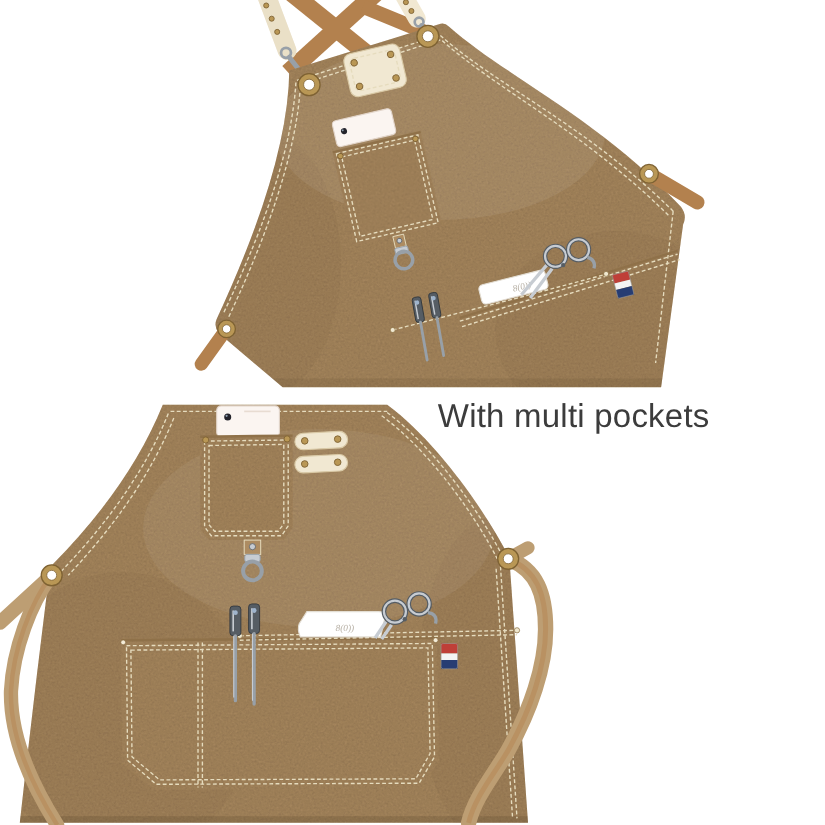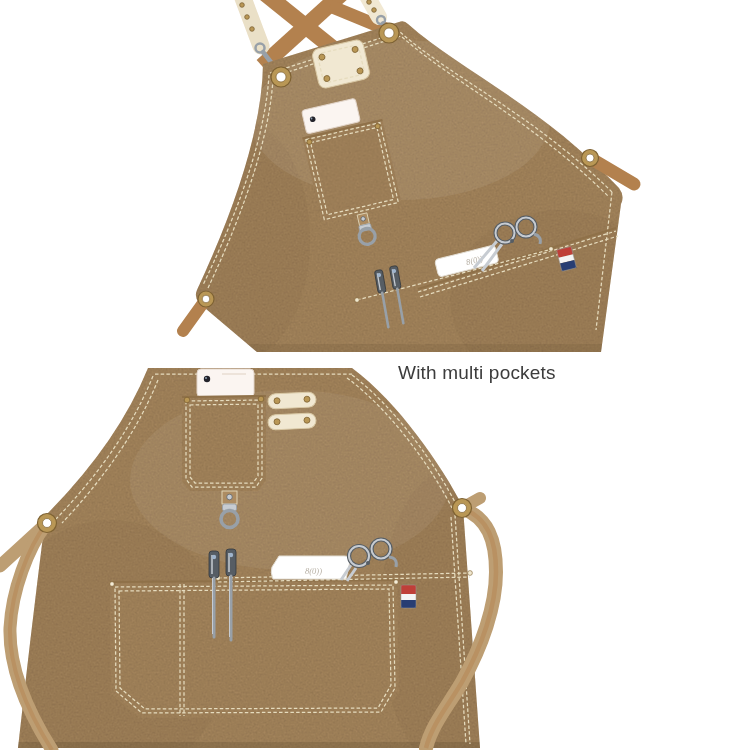--- a/index.html
+++ b/index.html
@@ -1,18 +1,18 @@
 <!DOCTYPE html>
 <html style="--background: #ffffff; --fabric: #ad8c62; --fabricDark: #8f7149; --fabricLight: #c2a47a; --strapTan: #b3814e; --strapKhaki: #bd9e73; --cream: #f1e8d2; --creamShade: #d9c9a6; --stitch: #e6dcbe; --brass: #b99755; --brassDark: #7e6233; --steelLight: #c7ccd2; --steelMid: #98a0a8; --steelDark: #565d64; --phoneWhite: #fbf5f1; --combWhite: #ffffff; --flagRed: #bf3f38; --flagWhite: #f4f4f4; --flagBlue: #273d73; --captionInk: #3c3c3c;"><head>
 <meta charset="utf-8">
 <style>
   html,body{margin:0;padding:0;background:#fff;}
   .stage{position:relative;width:750px;height:750px;background:var(--background,#fff);overflow:hidden;
          font-family:"Liberation Sans",sans-serif;}
-  .caption{position:absolute;left:398px;top:362px;font-size:19px;color:var(--captionInk,#3c3c3c);
+  .caption{position:absolute;left:398px;top:362px;font-size:30px;color:var(--captionInk,#3c3c3c);
            letter-spacing:0.2px;white-space:nowrap;}
   svg{position:absolute;left:0;top:0;}
   .f-base{fill:var(--fabric);}
   .shadeD{fill:#4a3a22;}
   .shadeL{fill:#ffffff;}
   .st{stroke:var(--stitch);fill:none;stroke-width:1.25;stroke-dasharray:3.5 2.2;}
   .seam{stroke:var(--fabricDark);fill:none;}
   .cream{fill:var(--cream);stroke:var(--creamShade);stroke-width:1;}
   .rivet{fill:var(--brass);stroke:var(--brassDark);stroke-width:0.8;}
   .rivetS{fill:var(--steelLight);stroke:var(--steelDark);stroke-width:0.7;}

